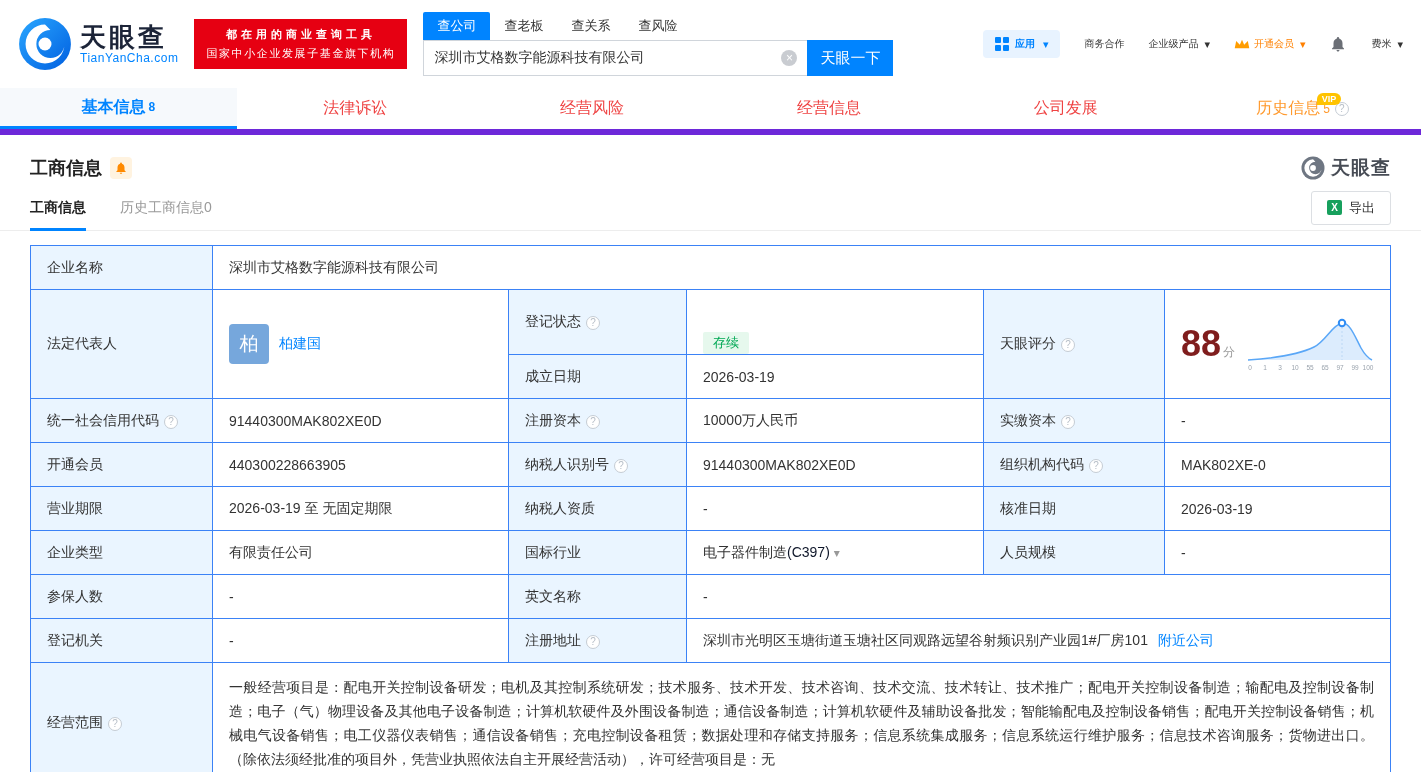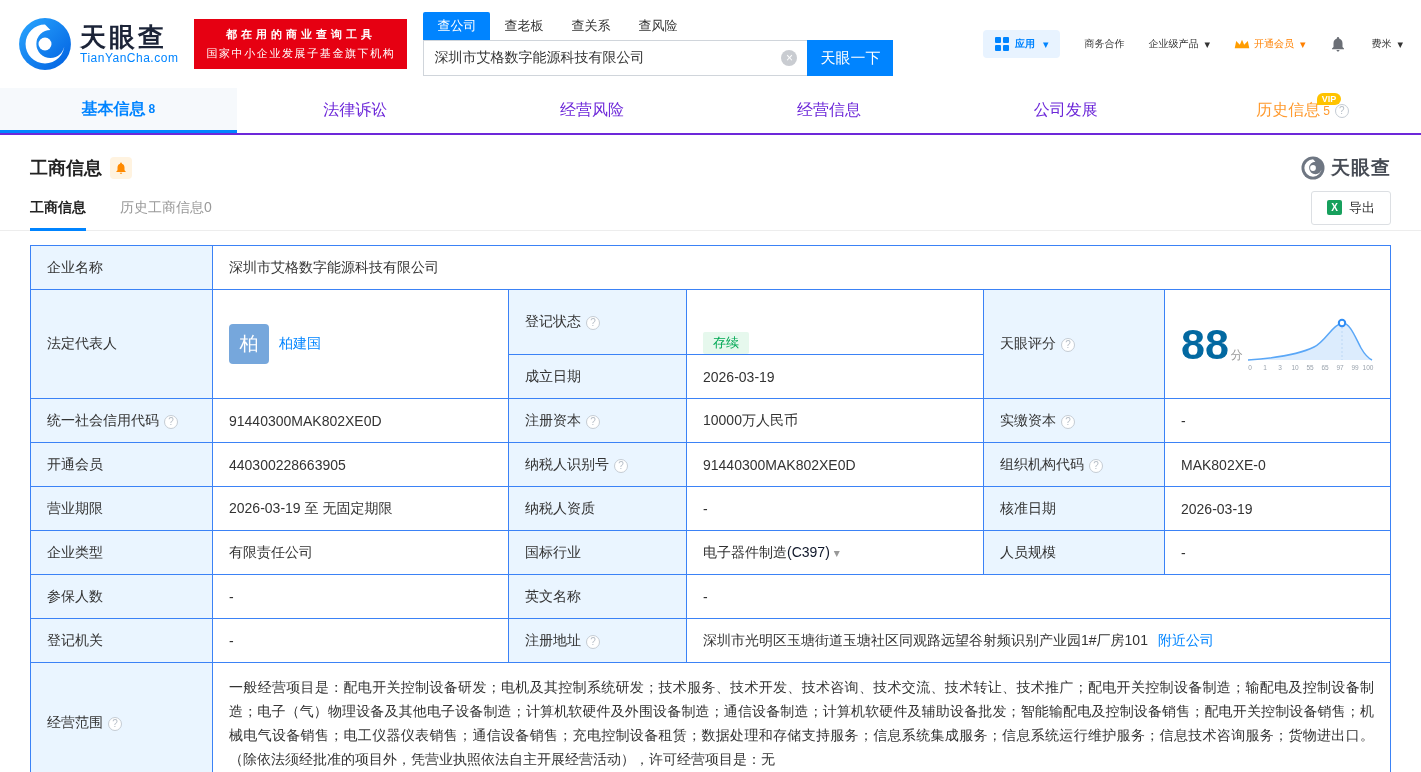--- a/index.html
+++ b/index.html
@@ -25,22 +25,22 @@
   .input-wrap input { border: none; outline: none; width: 100%; height: 100%; padding: 0 32px 0 10px; font-size: 14px; color: #333; font-family: inherit; }
   .clear { position: absolute; right: 10px; width: 16px; height: 16px; border-radius: 50%; background: #c9ccd1; color: #fff; font-size: 12px; line-height: 16px; text-align: center; cursor: pointer; }
   .clear::before { content: "×"; }
   .search-btn { width: 86px; background: #0084ff; color: #fff; border: none; font-size: 15px; cursor: pointer; font-family: inherit; }
   .topnav { margin-left: auto; display: flex; align-items: center; gap: 24px; font-size: 10px; color: #333; white-space: nowrap; }
   .apps { display: flex; align-items: center; gap: 6px; background: #e8f3ff; color: #0084ff; padding: 7px 12px; border-radius: 4px; font-weight: 600; cursor: pointer; }
   .navitem { cursor: pointer; display: flex; align-items: center; gap: 4px; }
   .vip-link { color: #ff8000; }
   .caret::after { content: "▾"; font-size: 11px; margin-left: 2px; }
   
-  .tabbar { display: flex; height: 47px; border-bottom: 2px solid #6d28d9; }
-  .tab { flex: 1; display: flex; align-items: center; justify-content: center; font-size: 16px; color: #6d28d9; position: relative; cursor: pointer; }
+  .tabbar { display: flex; height: 47px; border-bottom: 6px solid #6d28d9; }
+  .tab { flex: 1; display: flex; align-items: center; justify-content: center; font-size: 16px; color: #ef4444; position: relative; cursor: pointer; }
   .tab.active { color: #0084ff; font-weight: 700; background: #f6f9fc; border-bottom: 3px solid #0084ff; }
   .tab.history { color: #ff9a2e; }
   .count { font-size: 12px; margin-left: 3px; vertical-align: super; }
   .q { display: inline-block; width: 14px; height: 14px; line-height: 12px; text-align: center; border: 1px solid #c5ccd4; border-radius: 50%; color: #b6bec7; font-size: 10px; margin-left: 5px; cursor: pointer; background: #fff; }
   .q::before { content: "?"; }
   .vip-badge { position: absolute; top: 5px; left: 56%; background: #ffc300; color: #fff; font-size: 9px; font-weight: 700; padding: 1px 5px; border-radius: 7px 7px 7px 0; }
   
   .section-head { display: flex; align-items: center; padding: 0 30px; margin-top: 16px; height: 34px; }
   .section-title { font-size: 18px; font-weight: 700; color: #222; }
   .notify-bell { margin-left: 8px; width: 22px; height: 22px; border-radius: 4px; background: #fff3e0; display: flex; align-items: center; justify-content: center; cursor: pointer; }
@@ -56,21 +56,21 @@
   .excel::before { content: "X"; }
   
   table.info { border-collapse: collapse; table-layout: fixed; width: 1361px; margin: 14px 30px 0; }
   .info td { border: 1px solid #3b82f6; height: 44px; padding: 0 16px; font-size: 14px; color: #333; vertical-align: middle; }
   .info td.label { background: #eaf5ff; }
   .link { color: #0084ff; cursor: pointer; text-decoration: none; }
   .status { display: inline-block; background: #e6f8ed; color: #00a854; padding: 2px 10px; border-radius: 2px; font-size: 13px; margin-top: 42px; }
   .rep { display: flex; align-items: center; gap: 10px; }
   .avatar { width: 40px; height: 40px; background: #76a7dc; color: #fff; border-radius: 4px; display: flex; align-items: center; justify-content: center; font-size: 19px; cursor: pointer; }
   .score-wrap { display: flex; align-items: center; justify-content: space-between; }
-  .score-num { font-size: 43px; color: #0369a1; font-weight: 700; }
+  .score-num { font-size: 36px; color: #7f1d1d; font-weight: 700; }
   .score-unit { font-size: 12px; color: #999; margin-left: 2px; }
   .muted { color: #0f172a; }
   .industry-caret { color: #999; cursor: pointer; }
   .industry-caret::after { content: "▾"; font-size: 12px; margin-left: 4px; }
   td.scope-cell { height: auto; line-height: 24px; padding: 12px 16px; text-align: justify; }
   .nearby { margin-left: 10px; }
 </style>
 </head>
 <body>
 

